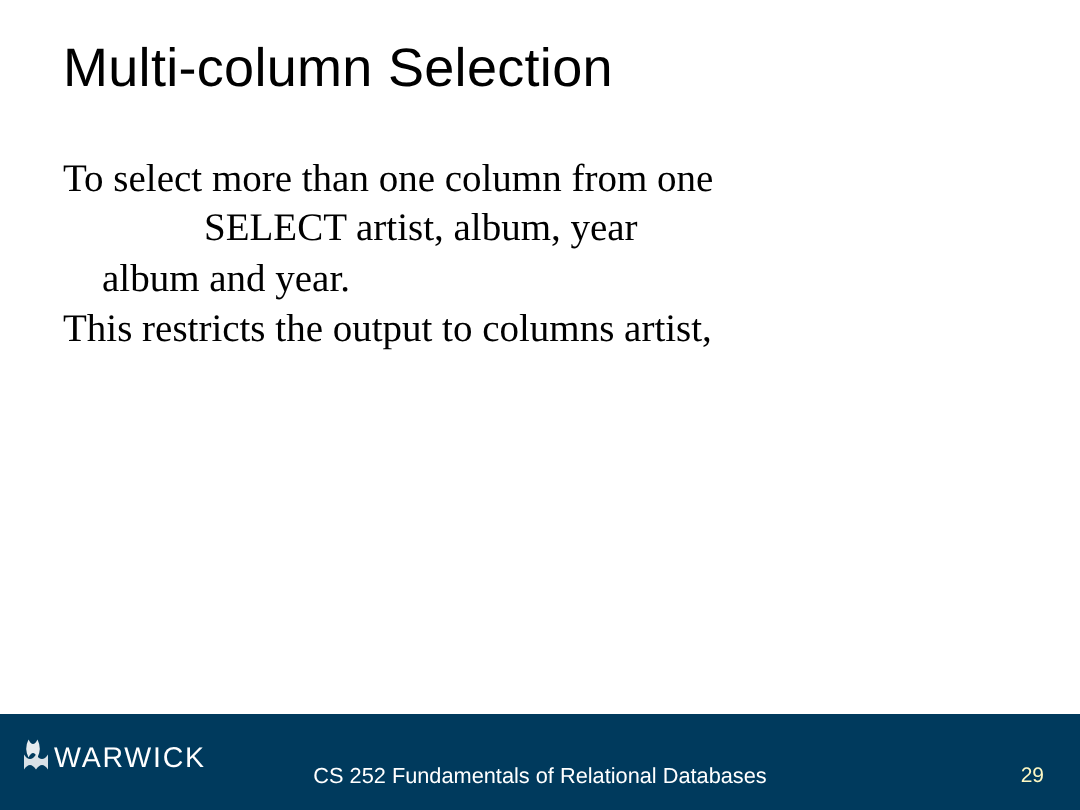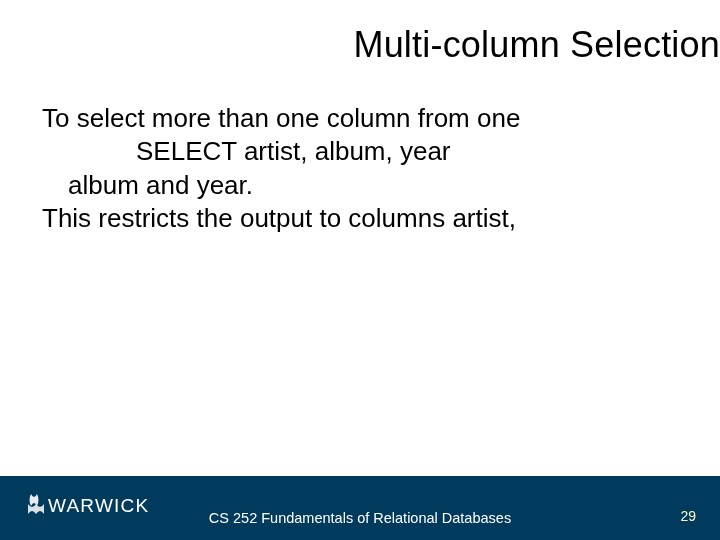--- a/index.html
+++ b/index.html
@@ -19,27 +19,27 @@
       width: 100%;
       height: 100%;
       position: relative;
     }
     .title {
       font-size: 36px;
       font-weight: 400;
       color: #000;
       padding: 24px 0 0 42px;
       letter-spacing: 0.2px;
-      text-align: right;
     }
     .body-content {
       padding: 36px 50px 0 42px;
       font-size: 26px;
       color: #000;
       line-height: 1.28;
+      font-family: Liberation Serif, serif;
     }
     .para {
       margin: 0;
     }
     .indent1 {
       padding-left: 26px;
     }
     .indent2 {
       padding-left: 94px;
     }
@@ -48,21 +48,21 @@
       left: 0;
       bottom: 0;
       width: 100%;
       height: 64px;
       background: #003a5d;
       display: flex;
       align-items: center;
     }
     .logo {
       position: absolute;
-      left: 28px;
+      left: 16px;
       bottom: 14px;
       margin-top: 28px;
     }
     .footer-text {
       position: absolute;
       left: 50%;
       transform: translateX(-50%);
       bottom: 14px;
       color: #fff;
       font-size: 14.5px;

